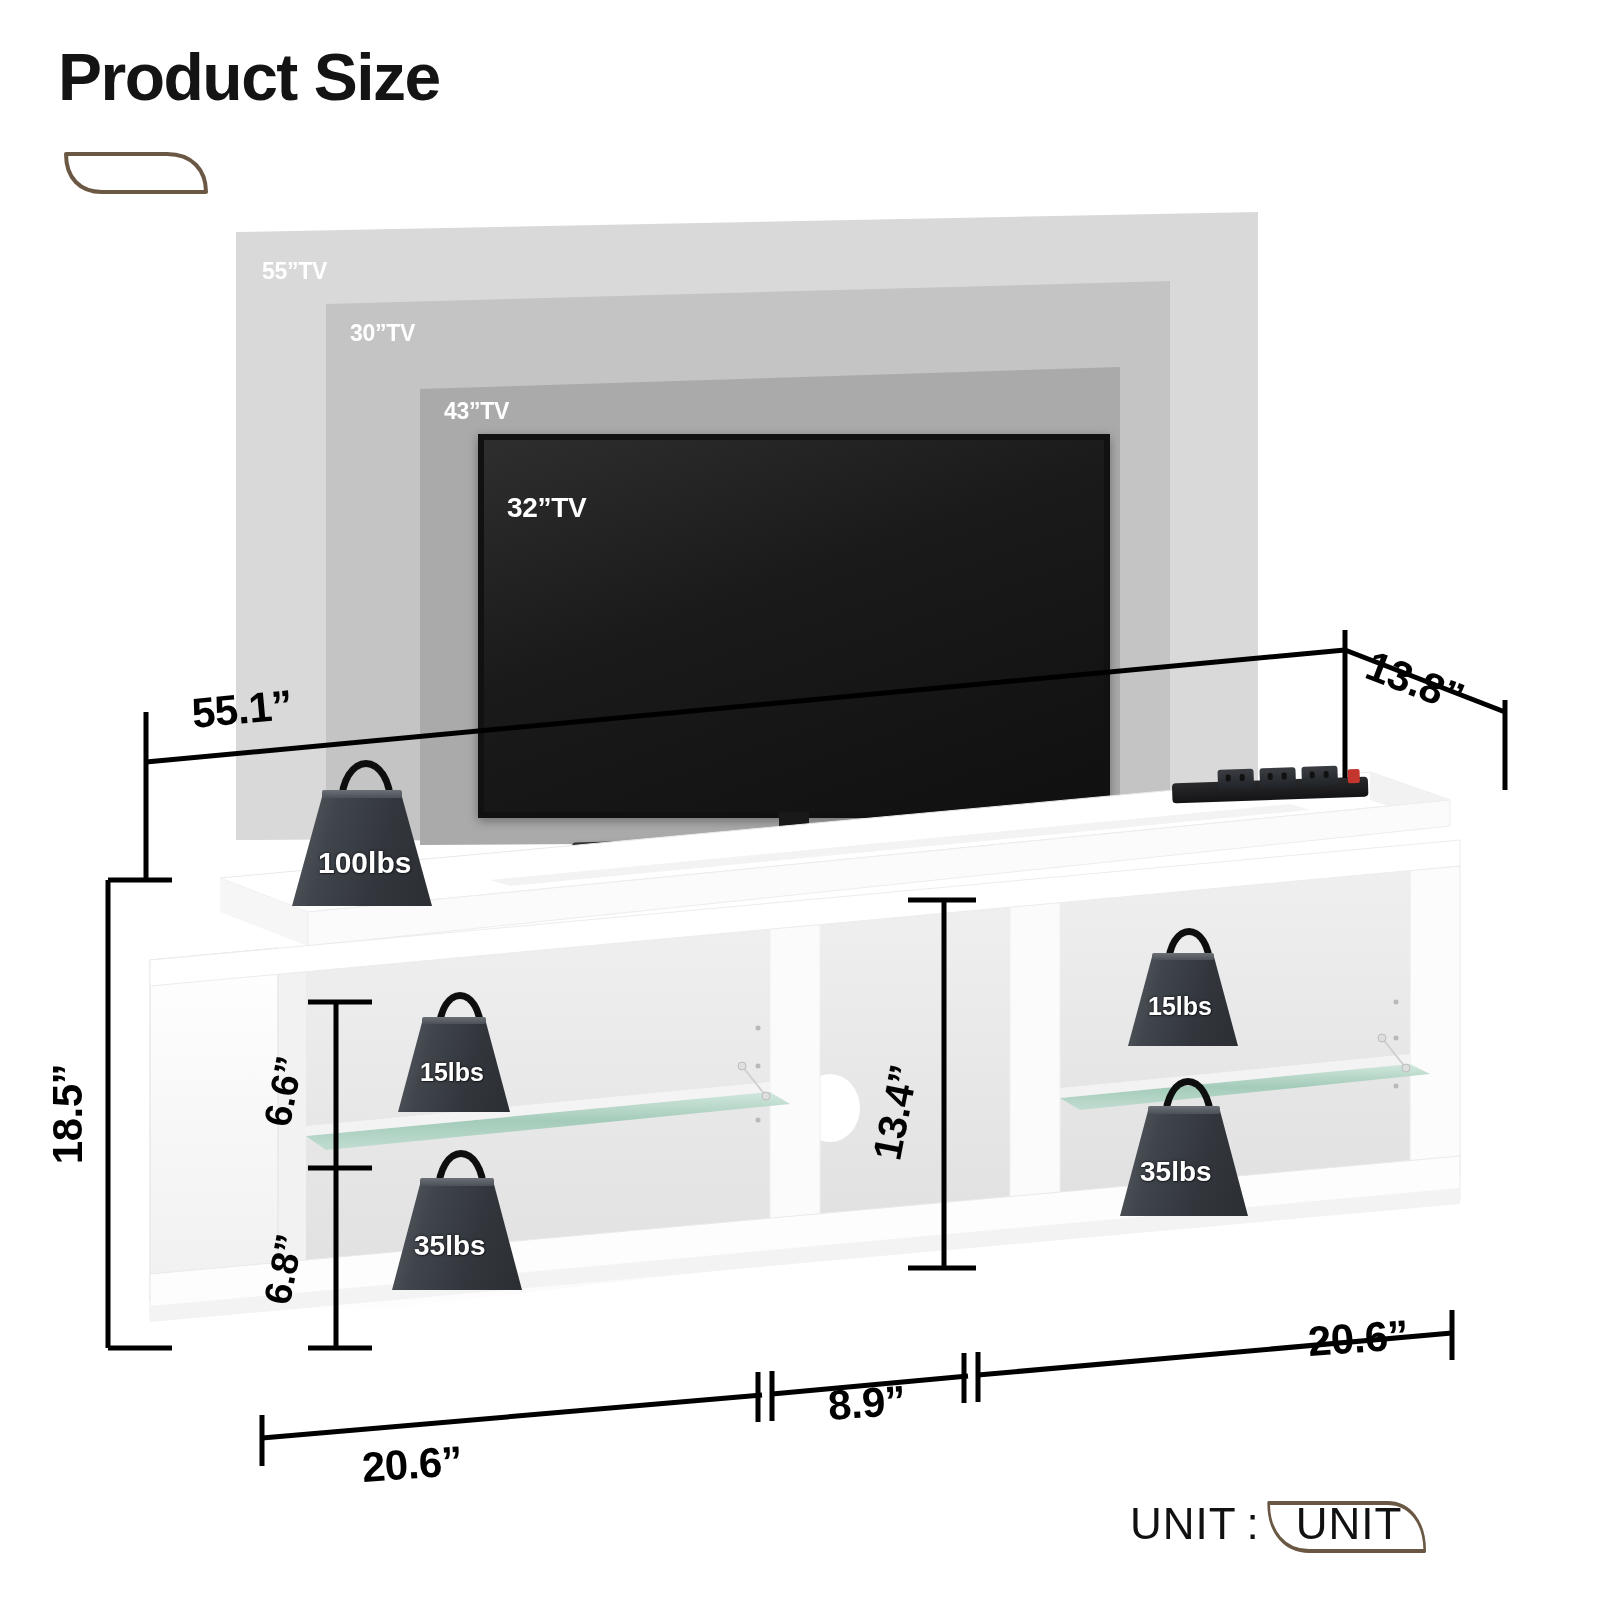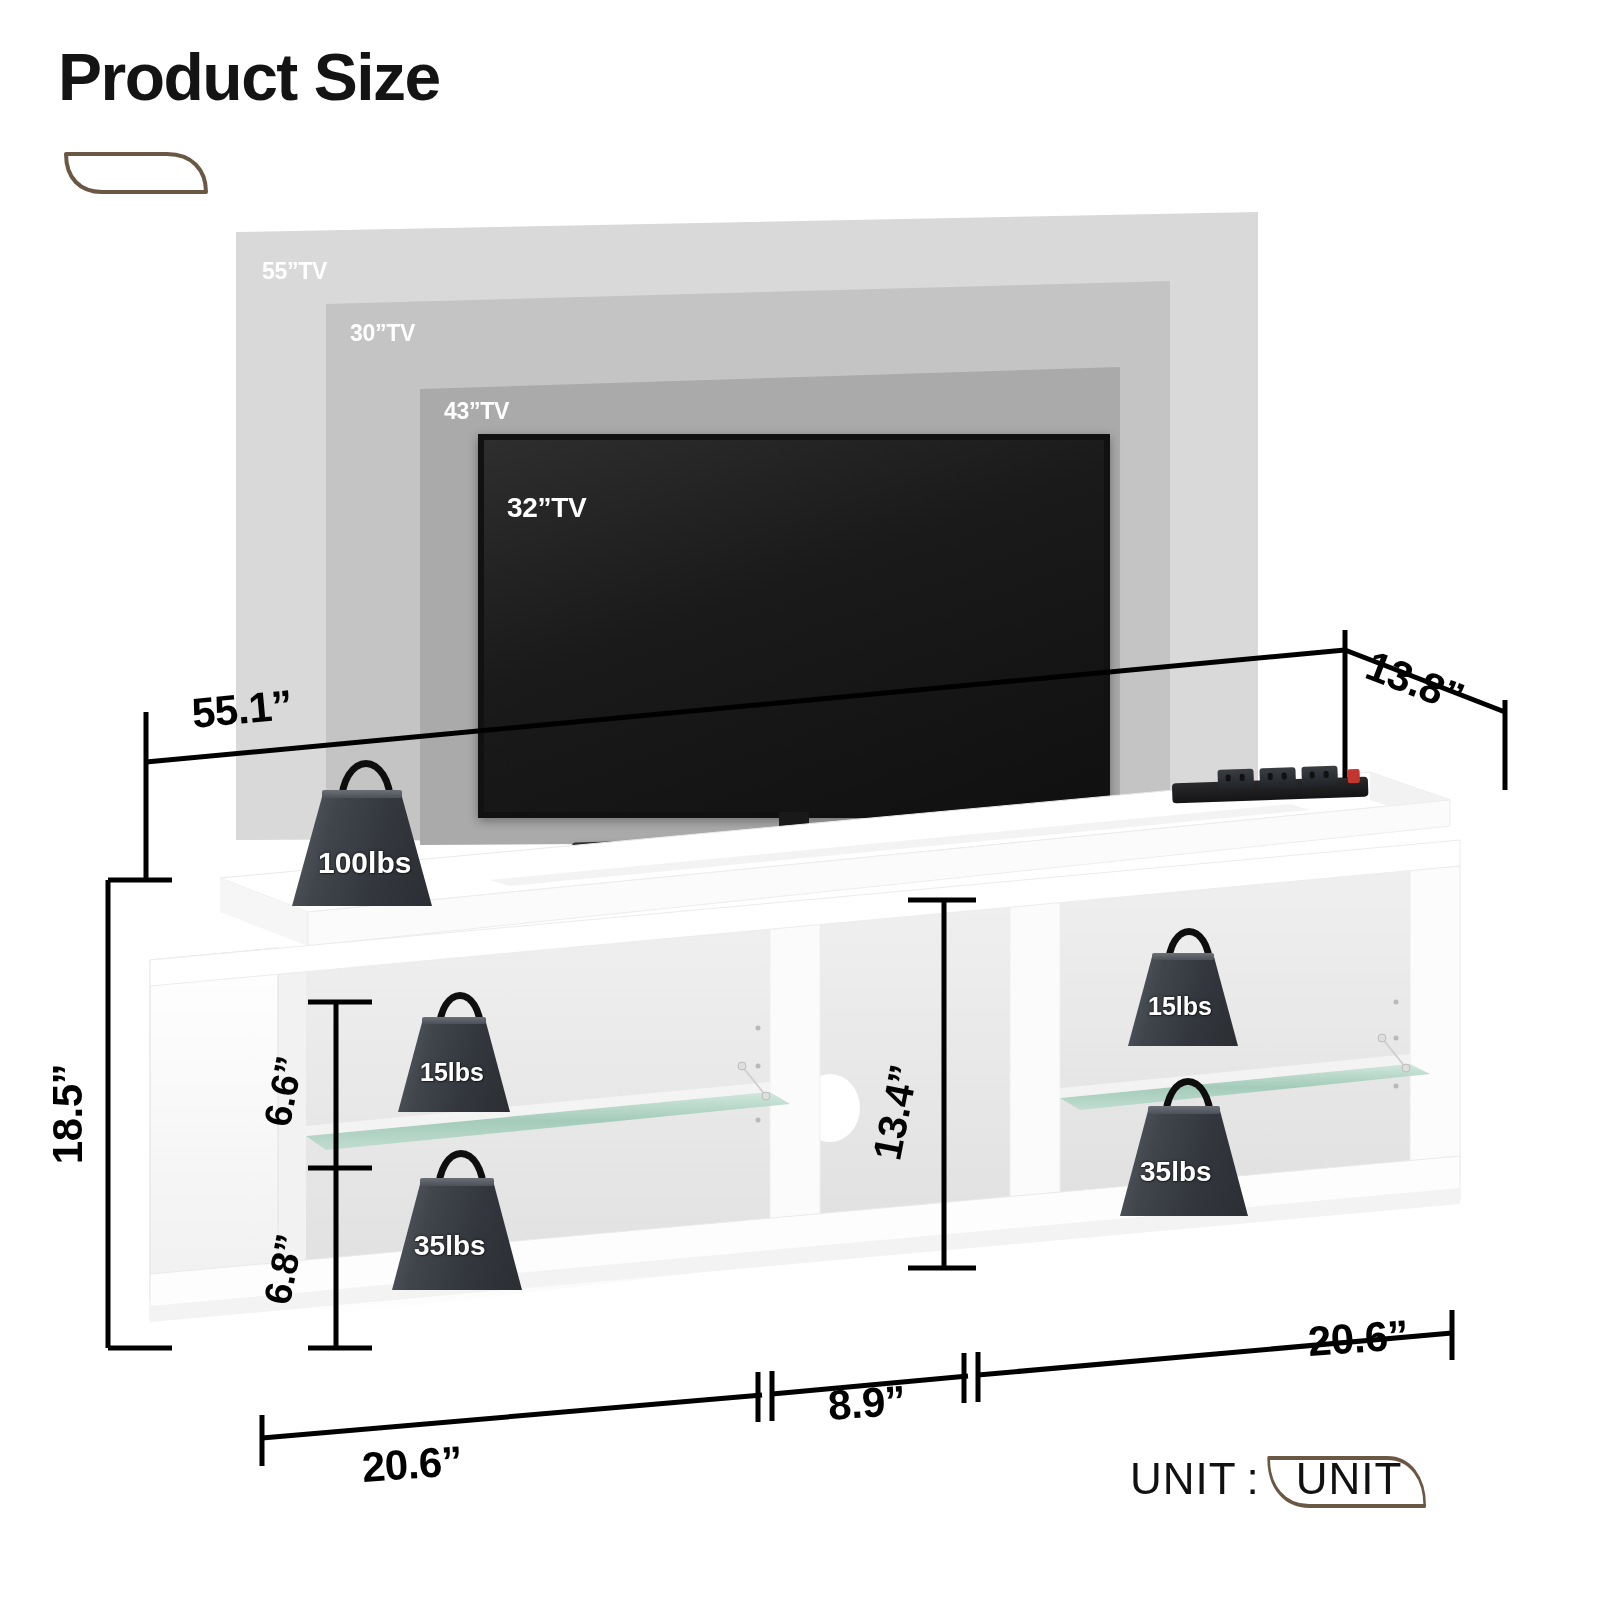--- a/index.html
+++ b/index.html
@@ -35,21 +35,21 @@
 
   
   #power-strip{left:1172px;top:768px;width:196px;height:34px;transform:rotate(-2deg);}
   .ps-base{position:absolute;left:0;top:12px;width:196px;height:20px;background:linear-gradient(180deg,#2a2a2c,#141416);border-radius:4px;}
   .ps-sock{position:absolute;top:0;width:36px;height:20px;background:linear-gradient(180deg,#3a3d42,#202327);border-radius:3px;}
   .ps-dot{position:absolute;width:5px;height:7px;background:#111;border-radius:2px;}
   .ps-sw{position:absolute;right:2px;top:2px;width:12px;height:14px;background:#c3352d;border-radius:2px;}
   .dlabel{position:absolute;font-weight:700;color:#000;white-space:nowrap;letter-spacing:-0.5px;}
 
   
-  #unit-row{left:1130px;top:1447px;height:64px;display:flex;align-items:center;}
+  #unit-row{left:1130px;top:1492px;height:64px;display:flex;align-items:center;}
   #unit-label{font-size:44px;font-weight:400;letter-spacing:1px;color:#111;}
   #unit-badge-wrap{position:relative;margin-left:6px;}
   #unit-badge-text{position:relative;font-size:44px;font-weight:400;letter-spacing:1px;color:#111;padding:4px 26px 4px 30px;z-index:2;}
   #unit-leaf{position:absolute;left:0;top:-4px;width:100%;height:62px;z-index:1;}
 </style>
 </head>
 <body>
 
 <div class="stage">
 

